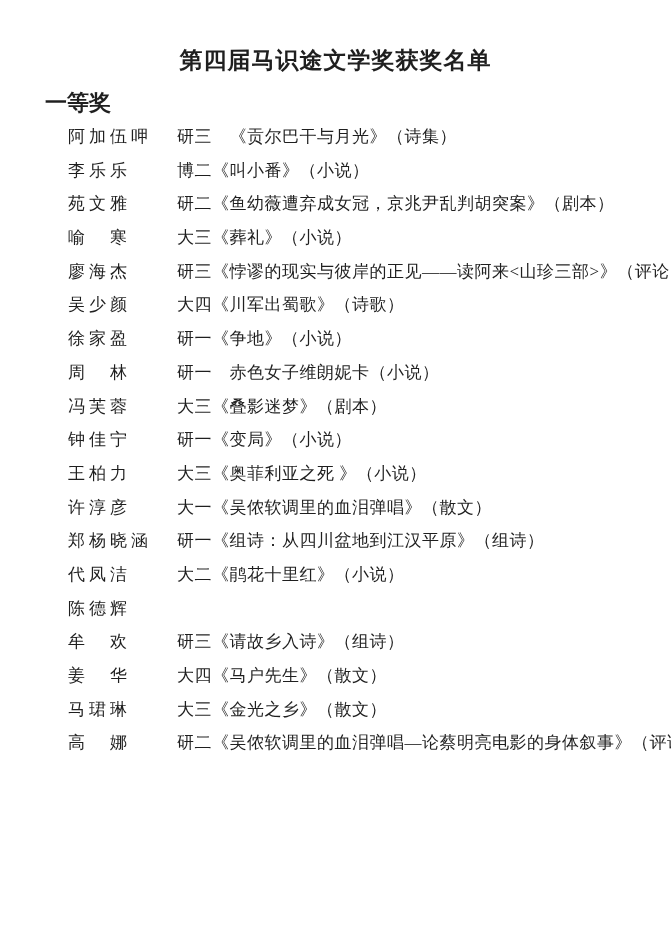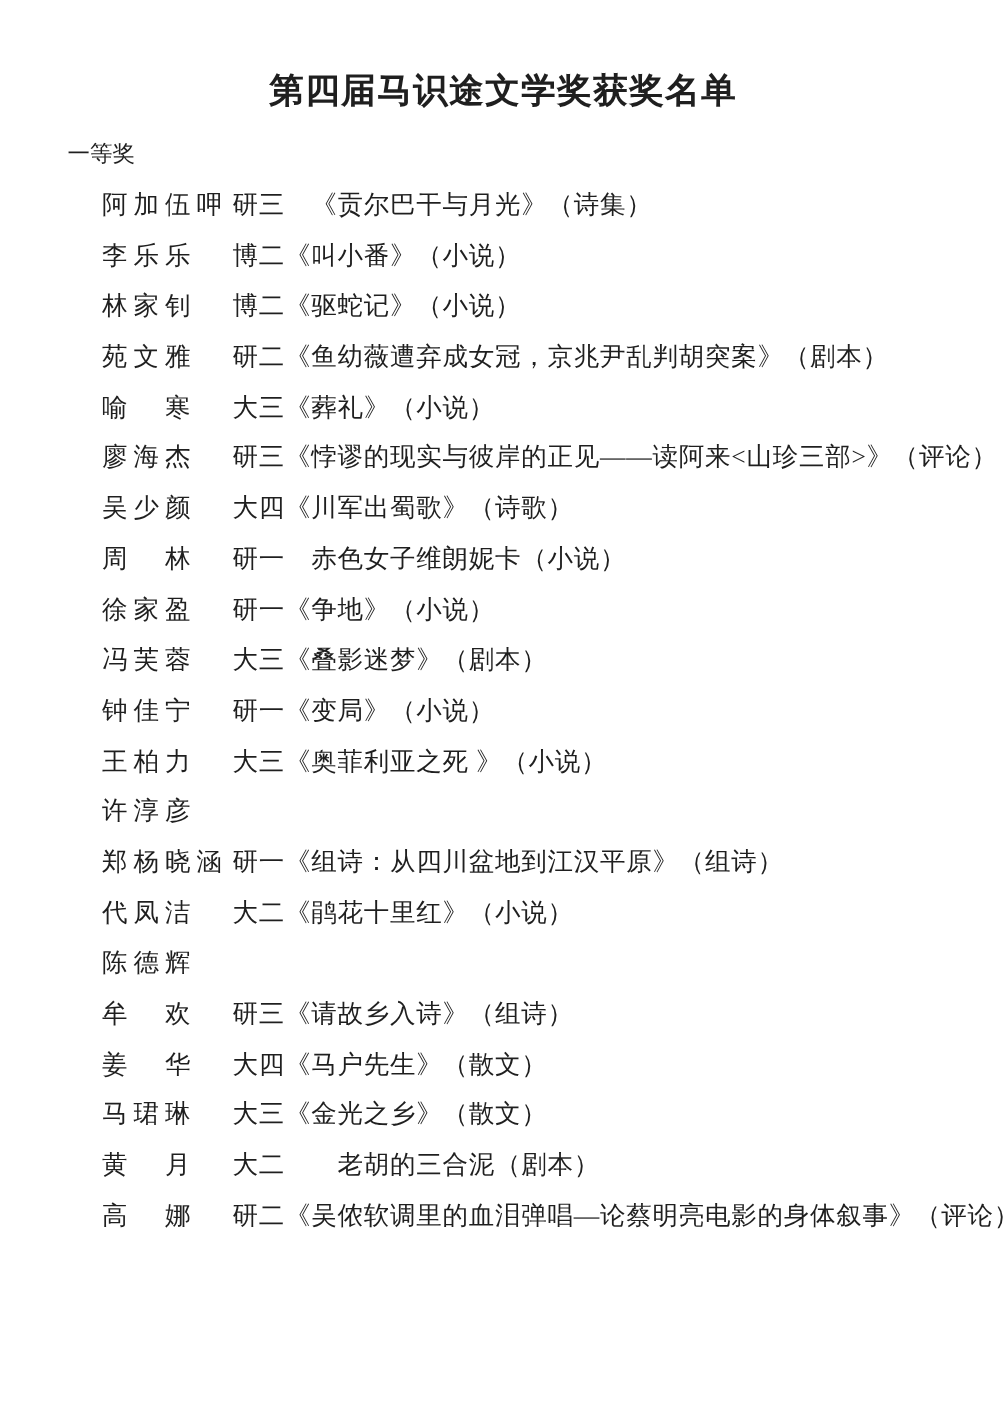--- a/index.html
+++ b/index.html
@@ -32,25 +32,26 @@
   }
   .row {
     height: 33.7px;
     display: flex;
     align-items: center;
     white-space: pre;
     font-size: 17px;
   }
   .section-label {
     margin: 0;
-    font-size: 15px;
-    font-weight: normal;
+    font-size: 22px;
+    font-weight: bold;
   }
   .entry-row {
     padding-left: 23px;
+    gap: 22px;
   }
   .winner-name {
     display: inline-block;
     width: 87px;
     letter-spacing: 4px;
     flex: 0 0 87px;
   }
   .entry-detail {
     letter-spacing: 0.5px;
   }
@@ -65,57 +66,55 @@
     <h2 class="row section-label">一等奖</h2>
     <div>
   <div class="row entry-row"><span class="winner-name">阿加伍呷</span><span class="entry-detail"><span>研三</span><span>　</span><span>《贡尔巴干与月光》</span><span>（诗集）</span></span></div>
 
   <div class="row entry-row"><span class="winner-name">李乐乐</span><span class="entry-detail"><span>博二</span><span></span><span>《叫小番》</span><span>（小说）</span></span></div>
 </div>
   </section>
 
   <section>
     <div>
-  <div class="row entry-row"><span class="winner-name">林家钊</span><span class="entry-detail"><span>博二</span><span></span><span>《驱蛇记》</span><span>（小说）</span></span></div>
 
   <div class="row entry-row"><span class="winner-name">苑文雅</span><span class="entry-detail"><span>研二</span><span></span><span>《鱼幼薇遭弃成女冠，京兆尹乱判胡突案》</span><span>（剧本）</span></span></div>
 
   <div class="row entry-row"><span class="winner-name">喻　寒</span><span class="entry-detail"><span>大三</span><span></span><span>《葬礼》</span><span>（小说）</span></span></div>
 
   <div class="row entry-row"><span class="winner-name">廖海杰</span><span class="entry-detail"><span>研三</span><span></span><span>《悖谬的现实与彼岸的正见——读阿来&lt;山珍三部&gt;》</span><span>（评论）</span></span></div>
 </div>
   </section>
 
   <section>
     <div>
   <div class="row entry-row"><span class="winner-name">吴少颜</span><span class="entry-detail"><span>大四</span><span></span><span>《川军出蜀歌》</span><span>（诗歌）</span></span></div>
 
+  <div class="row entry-row"><span class="winner-name">徐家盈</span><span class="entry-detail"><span>研一</span><span></span><span>《争地》</span><span>（小说）</span></span></div>
+
   <div class="row entry-row"><span class="winner-name">周　林</span><span class="entry-detail"><span>研一</span><span>　</span><span>赤色女子维朗妮卡</span><span>（小说）</span></span></div>
-
-  <div class="row entry-row"><span class="winner-name">徐家盈</span><span class="entry-detail"><span>研一</span><span></span><span>《争地》</span><span>（小说）</span></span></div>
 
   <div class="row entry-row"><span class="winner-name">冯芙蓉</span><span class="entry-detail"><span>大三</span><span></span><span>《叠影迷梦》</span><span>（剧本）</span></span></div>
 
   <div class="row entry-row"><span class="winner-name">钟佳宁</span><span class="entry-detail"><span>研一</span><span></span><span>《变局》</span><span>（小说）</span></span></div>
 
   <div class="row entry-row"><span class="winner-name">王柏力</span><span class="entry-detail"><span>大三</span><span></span><span>《奥菲利亚之死 》</span><span>（小说）</span></span></div>
 
-  <div class="row entry-row"><span class="winner-name">许淳彦</span></div>
+  <div class="row entry-row"><span class="winner-name">许淳彦</span><span class="entry-detail"><span>大一</span><span></span><span>《吴侬软调里的血泪弹唱》</span><span>（散文）</span></span></div>
 
   <div class="row entry-row"><span class="winner-name">郑杨晓涵</span><span class="entry-detail"><span>研一</span><span></span><span>《组诗：从四川盆地到江汉平原》</span><span>（组诗）</span></span></div>
 
   <div class="row entry-row"><span class="winner-name">代凤洁</span><span class="entry-detail"><span>大二</span><span></span><span>《鹃花十里红》</span><span>（小说）</span></span></div>
 
   <div class="row entry-row"><span class="winner-name">陈德辉</span></div>
 
   <div class="row entry-row"><span class="winner-name">牟　欢</span><span class="entry-detail"><span>研三</span><span></span><span>《请故乡入诗》</span><span>（组诗）</span></span></div>
 
   <div class="row entry-row"><span class="winner-name">姜　华</span><span class="entry-detail"><span>大四</span><span></span><span>《马户先生》</span><span>（散文）</span></span></div>
 
   <div class="row entry-row"><span class="winner-name">马珺琳</span><span class="entry-detail"><span>大三</span><span></span><span>《金光之乡》</span><span>（散文）</span></span></div>
 
-  <div class="row entry-row"><span class="winner-name">黄　月</span><span class="entry-detail"><span>大二</span><span>　　</span><span>老胡的三合泥</span><span>（剧本）</span></span></div>
 
   <div class="row entry-row"><span class="winner-name">高　娜</span><span class="entry-detail"><span>研二</span><span></span><span>《吴侬软调里的血泪弹唱—论蔡明亮电影的身体叙事》</span><span>（评论）</span></span></div>
 </div>
   </section>
 </div>
 </div>
 
 </body></html>

